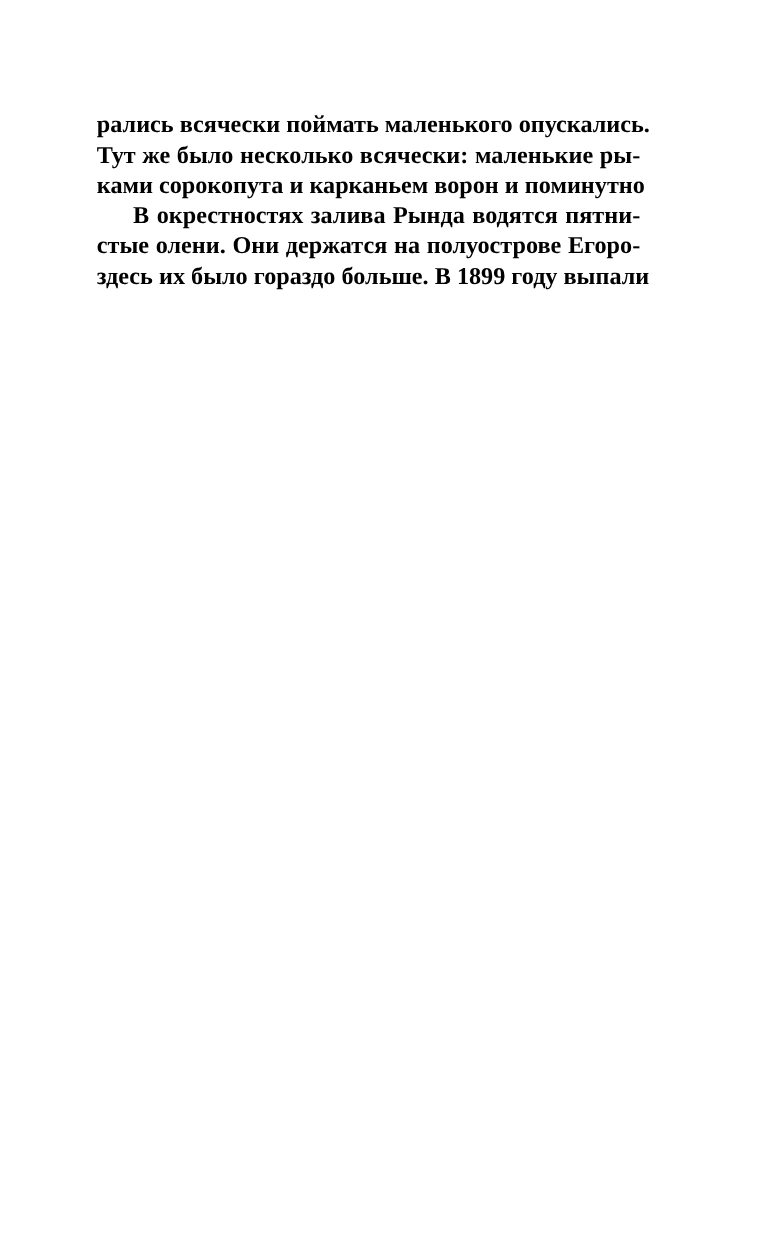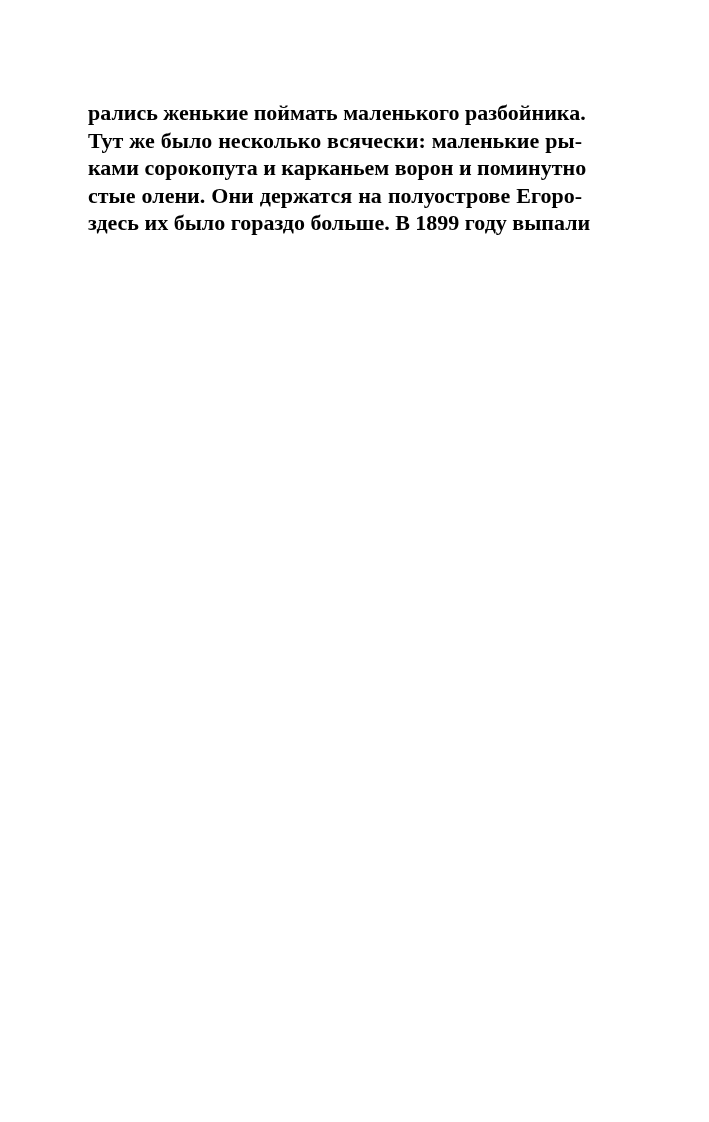--- a/index.html
+++ b/index.html
@@ -42,22 +42,23 @@
   .line.indent {
     text-indent: 33px;
   }
 </style>
 </head>
 <body>
 
 <div class="page">
   <div class="text-block">
     <div class="paragraph">
-      <div class="line">рались женькие поймать маленького разбойника.</div>
+      <div class="line">рались всячески поймать маленького опускались.</div>
       <div class="line">Тут же было несколько всячески: маленькие ры-</div>
       <div class="line">ками сорокопута и карканьем ворон и поминутно</div>
     </div>
     <div class="paragraph">
+      <div class="line indent">В окрестностях залива Рында водятся пятни-</div>
       <div class="line">стые олени. Они держатся на полуострове Егоро-</div>
       <div class="line">здесь их было гораздо больше. В 1899 году выпали</div>
     </div>
   </div>
 </div>
 
 </body></html>

